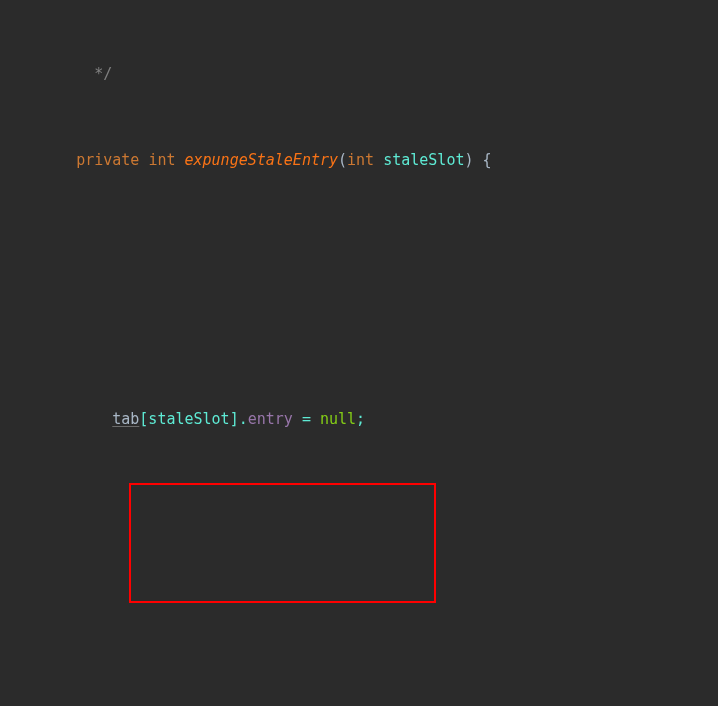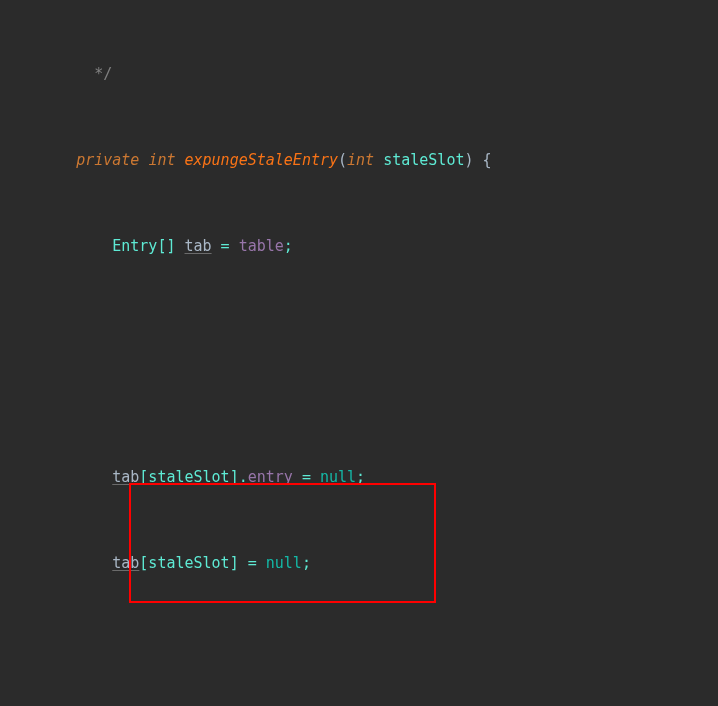--- a/index.html
+++ b/index.html
@@ -18,51 +18,49 @@
     padding-left: 0;
     white-space: pre;
     position: relative;
   }
   .line {
     height: 28.8px;
     padding-left: 40px;
     position: relative;
   }
   .c-comment { color: #808080; }
-  .c-keyword { color: #cc7832; font-style: italic; }
+  .c-keyword { color: #cc7832; }
   .c-method  { color: #f97316; font-style: italic; }
   .c-var     { color: #a9b7c6; text-decoration: underline; text-decoration-color: #6b6b6b; text-underline-offset: 2px; }
   .c-plain   { color: #5eead4; }
   .c-field   { color: #9876aa; }
-  .c-null    { color: #14b8a6; text-align: center; }
+  .c-null    { color: #84cc16; text-align: center; }
   .c-paren   { color: #a9b7c6; }
   .red-box {
     position: absolute;
     border: 2px solid #ff0000;
     pointer-events: none;
   }
 </style>
 </head>
 <body>
 
 <div class="editor">
 
 <div class="line">     <span class="c-comment"> */</span></div>
 
 <div class="line">    <span class="c-keyword">private </span><span class="c-keyword">int </span><span class="c-method">expungeStaleEntry</span><span class="c-paren">(</span><span class="c-keyword">int </span><span class="c-plain">staleSlot</span><span class="c-paren">) {</span></div>
 
-<div class="line">        <span class="c-plain">Entry[] </span><span class="c-var">tab</span><span class="c-plain"> = </span><span class="c-field">table</span><span class="c-plain">;</span></div>
 
 
 <div class="line"></div>
 
 
 <div class="line">        <span class="c-var">tab</span><span class="c-plain">[staleSlot].</span><span class="c-field">entry</span><span class="c-plain"> = </span><span class="c-null">null</span><span class="c-plain">;</span></div>
 
-<div class="line">        <span class="c-var">tab</span><span class="c-plain">[staleSlot] = </span><span class="c-null">null</span><span class="c-plain">;</span></div>
 
 
 
 
 
 
 
 
 
 

